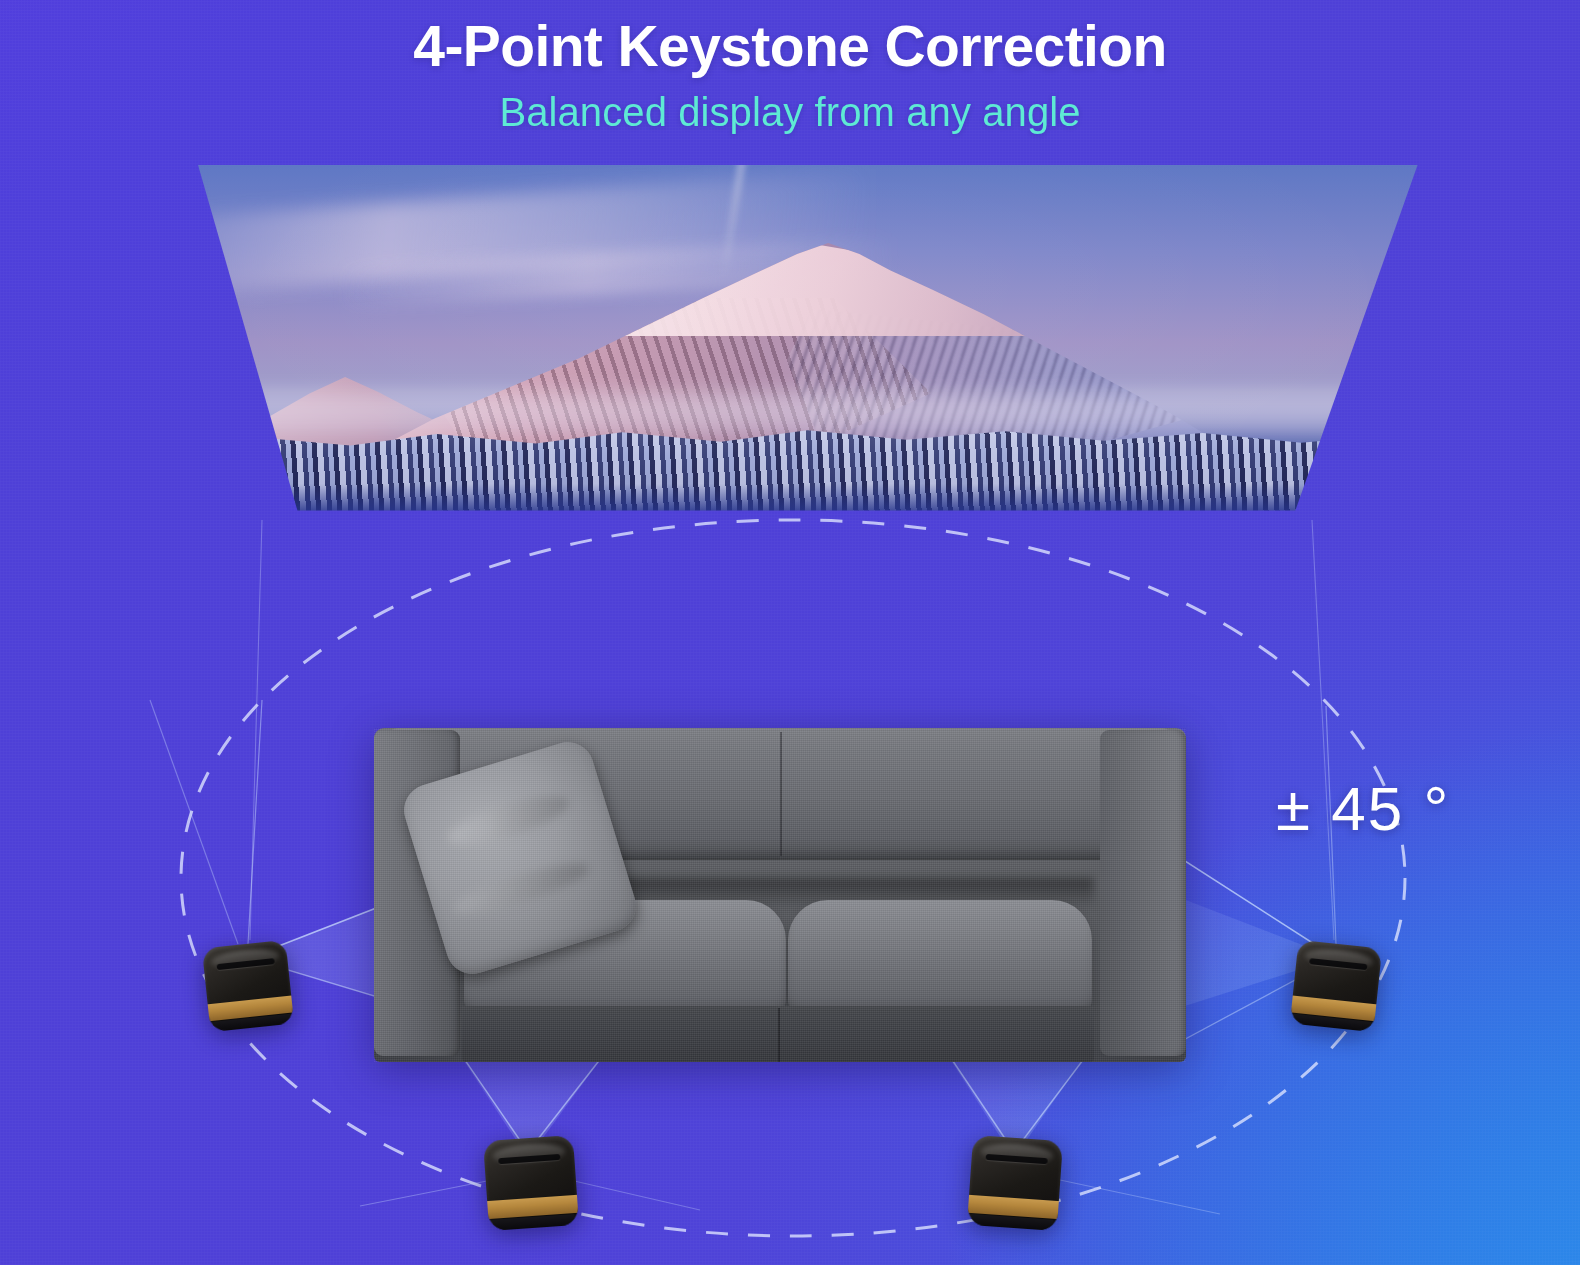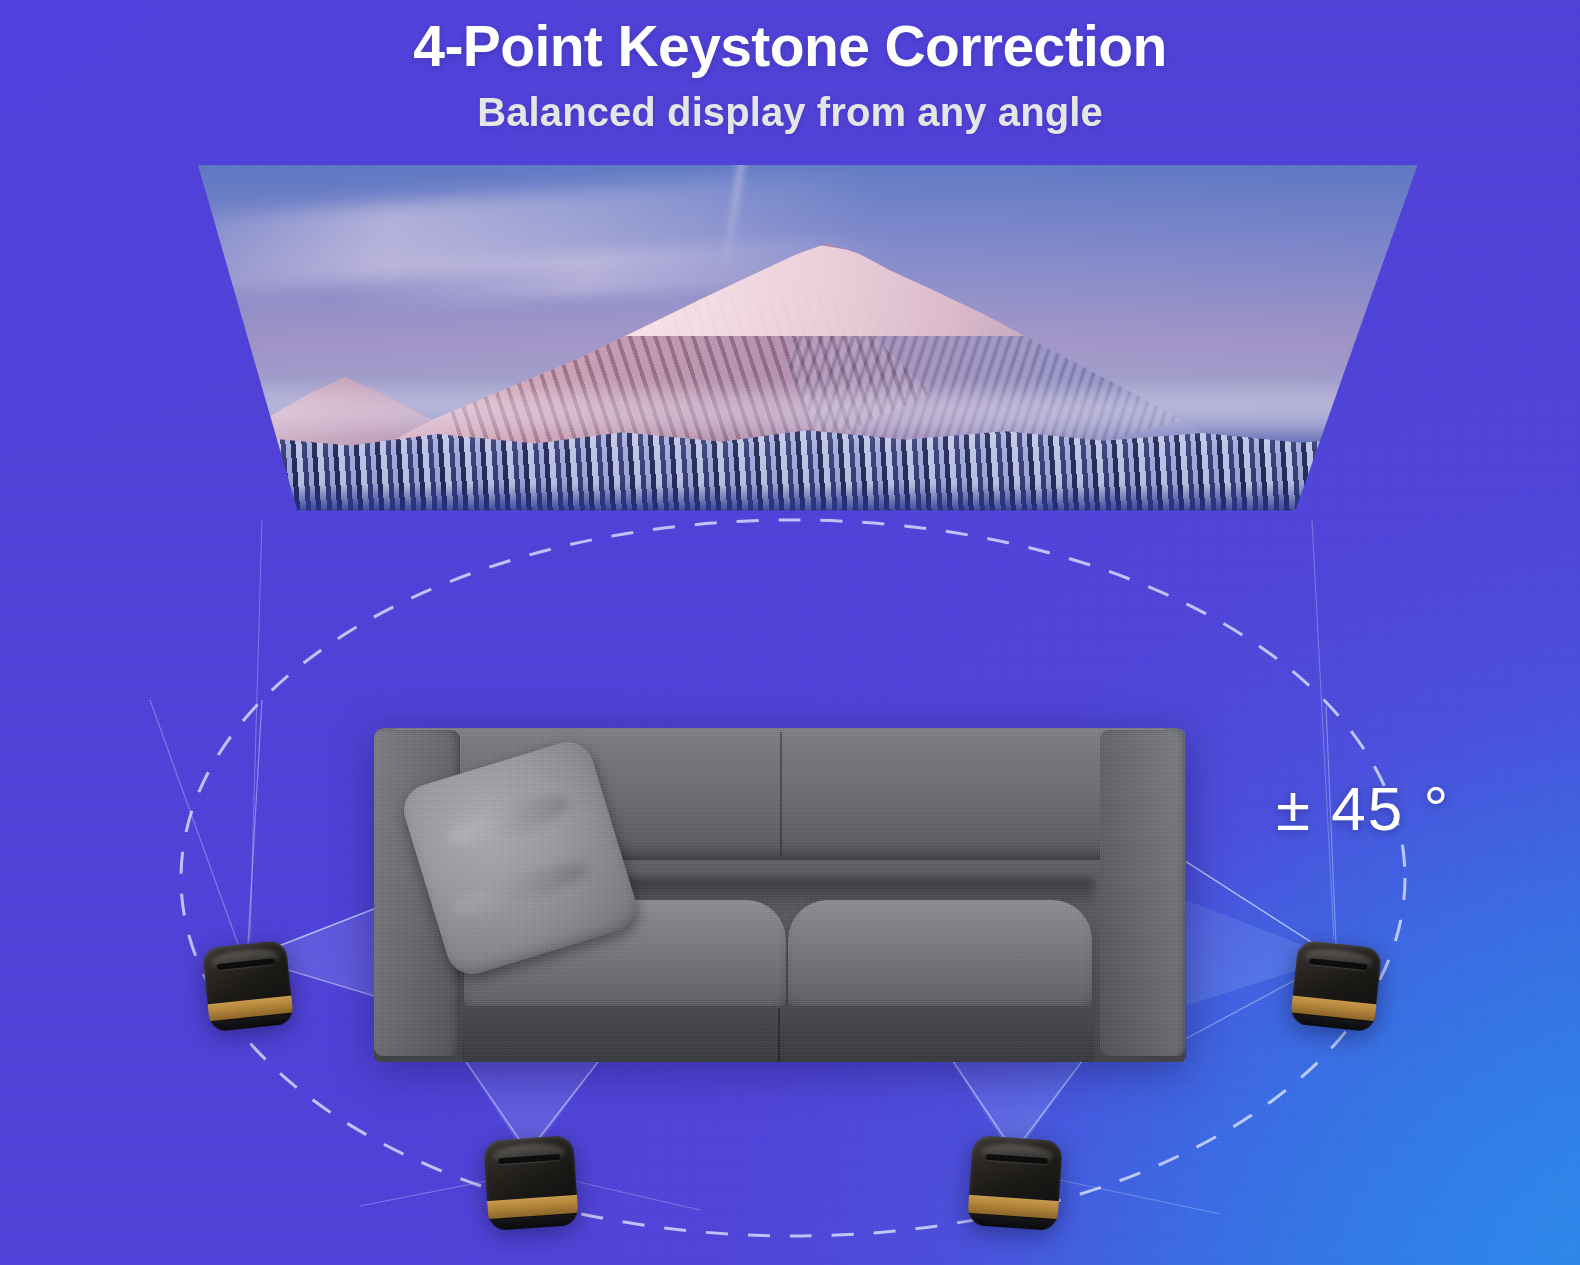--- a/index.html
+++ b/index.html
@@ -62,22 +62,22 @@
     font-size: 57px;
     font-weight: 700;
     color: #ffffff;
     letter-spacing: -0.6px;
     line-height: 1.06;
     margin: 0;
     text-shadow: 0 2px 6px rgba(25,18,90,0.22);
   }
   .subtitle {
     font-size: 40px;
-    font-weight: 700;
-    color: #e5e5e5;
+    font-weight: 400;
+    color: #5eead4;
     letter-spacing: 0.1px;
     line-height: 1.1;
     margin: 14px 0 0 0;
     text-shadow: 0 1px 5px rgba(25,18,90,0.20);
   }
 
   
   .screen-wrap {
     position: absolute;
     left: 0;

